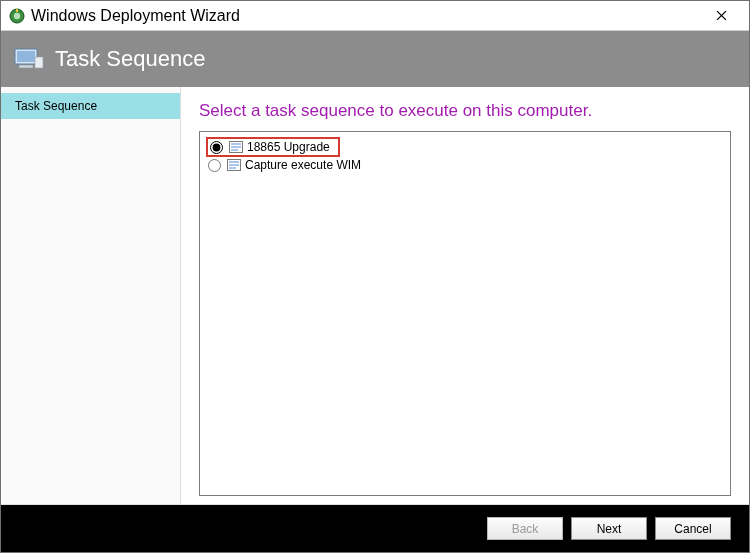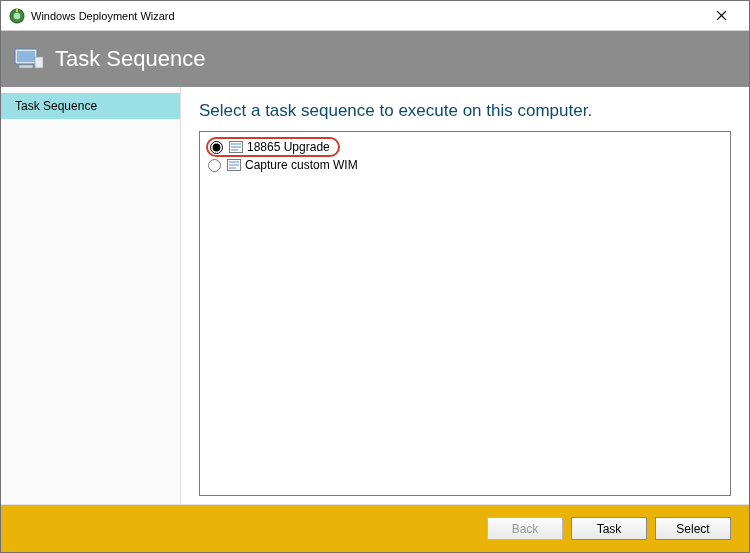--- a/index.html
+++ b/index.html
@@ -1,37 +1,37 @@
 <!DOCTYPE html>
 <html><head>
 <meta charset="utf-8">
 <style>
   * { box-sizing: border-box; }
   html, body { margin:0; padding:0; font-family: "Segoe UI", Tahoma, sans-serif; font-size:12px; color:#000; background:#fff; }
   .window { width:750px; height:553px; border:1px solid #707070; display:flex; flex-direction:column; background:#fff; }
   .titlebar { height:30px; display:flex; align-items:center; padding:0 8px; background:#fff; border-bottom:1px solid #d0d0d0; }
   .titlebar .app-icon { width:16px; height:16px; margin-right:6px; }
-  .titlebar .title { flex:0 0 auto; font-size:11px; }
+  .titlebar .title { flex:0 0 auto; font-size:16px; }
   .titlebar .spacer { flex:1 1 auto; }
   .titlebar .close { width:40px; height:30px; display:flex; align-items:center; justify-content:center; cursor:pointer; }
   .banner { height:56px; background:#8c8c8c; display:flex; align-items:center; padding-left:12px; color:#fff; }
   .banner .banner-icon { width:32px; height:24px; margin-right:10px; }
   .banner .banner-title { font-size:22px; font-weight:400; }
   .body { flex:1 1 auto; display:flex; min-height:0; }
   .sidebar { width:180px; background:#fafafa; border-right:1px solid #e0e0e0; padding-top:6px; }
   .side-item { padding:6px 14px; font-size:12px; cursor:pointer; }
   .side-item.active { background:#9adfe6; }
   .main { flex:1 1 auto; padding:14px 18px 8px 18px; display:flex; flex-direction:column; min-width:0; }
-  .heading { color:#0c4a6e; font-size:17px; margin-bottom:10px; }
+  .heading { color:#a21caf; font-size:17px; margin-bottom:10px; }
   .listbox { flex:1 1 auto; border:1px solid #7a7a7a; background:#fff; padding:6px 8px; overflow:auto; }
   .ts-row { display:flex; align-items:center; height:18px; gap:4px; font-size:12px; }
   .ts-row input[type=radio] { margin:0 2px 0 0; width:13px; height:13px; accent-color:#000; }
   .ts-icon { width:14px; height:12px; display:inline-block; }
-  .highlight-wrap { display:inline-flex; align-items:center; border:2px solid #d43a2f; border-radius:10px; padding:1px 8px 1px 2px; margin-left:-2px; gap:4px; }
-  .footer { height:48px; display:flex; align-items:center; justify-content:flex-end; gap:8px; padding:0 18px; border-top:1px solid #e0e0e0; background:#eab308; }
+  .highlight-wrap { display:inline-flex; align-items:center; border:2px solid #d43a2f; border-radius:0; padding:1px 8px 1px 2px; margin-left:-2px; gap:4px; }
+  .footer { height:48px; display:flex; align-items:center; justify-content:flex-end; gap:8px; padding:0 18px; border-top:1px solid #e0e0e0; background:#000000; }
   button.wiz { width:76px; height:23px; background:linear-gradient(#fdfdfd,#e8e8e8); border:1px solid #8a8a8a; font-family:inherit; font-size:12px; cursor:pointer; }
   button.wiz:disabled { color:#9a9a9a; border-color:#b8b8b8; cursor:default; }
   .underline-first::first-letter { text-decoration: underline; }
 </style>
 </head>
 <body>
 
 <div class="window">
 
   <div class="titlebar">
@@ -93,27 +93,27 @@
         <div class="ts-row">
           <input type="radio" name="ts" style="">
           <span class="ts-icon">
             <svg viewBox="0 0 14 12" width="14" height="12">
               <rect x="0.5" y="0.5" width="13" height="11" fill="#fdfdfd" stroke="#7a7a7a" stroke-width="1"></rect>
               <line x1="2" y1="3" x2="12" y2="3" stroke="#5a8fd6" stroke-width="1"></line>
               <line x1="2" y1="6" x2="12" y2="6" stroke="#5a8fd6" stroke-width="1"></line>
               <line x1="2" y1="9" x2="9" y2="9" stroke="#5a8fd6" stroke-width="1"></line>
             </svg>
           </span>
-          <span>Capture custom WIM</span>
+          <span>Capture execute WIM</span>
         </div>
 
 
       </div>
     </div>
   </div>
 
   <div class="footer">
     <button class="wiz" disabled=""><span class="underline-first">Back</span></button>
-    <button class="wiz"><span class="underline-first">Task</span></button>
-    <button class="wiz"><span>Select</span></button>
+    <button class="wiz"><span class="underline-first">Next</span></button>
+    <button class="wiz"><span>Cancel</span></button>
   </div>
 
 </div>
 
 </body></html>

